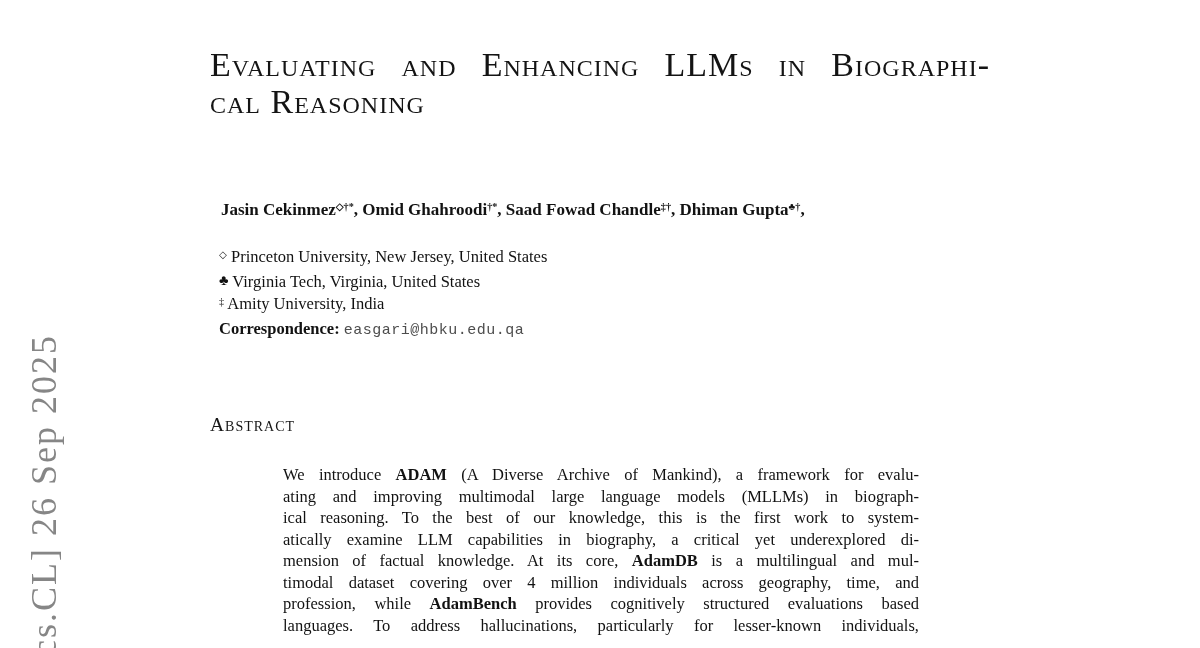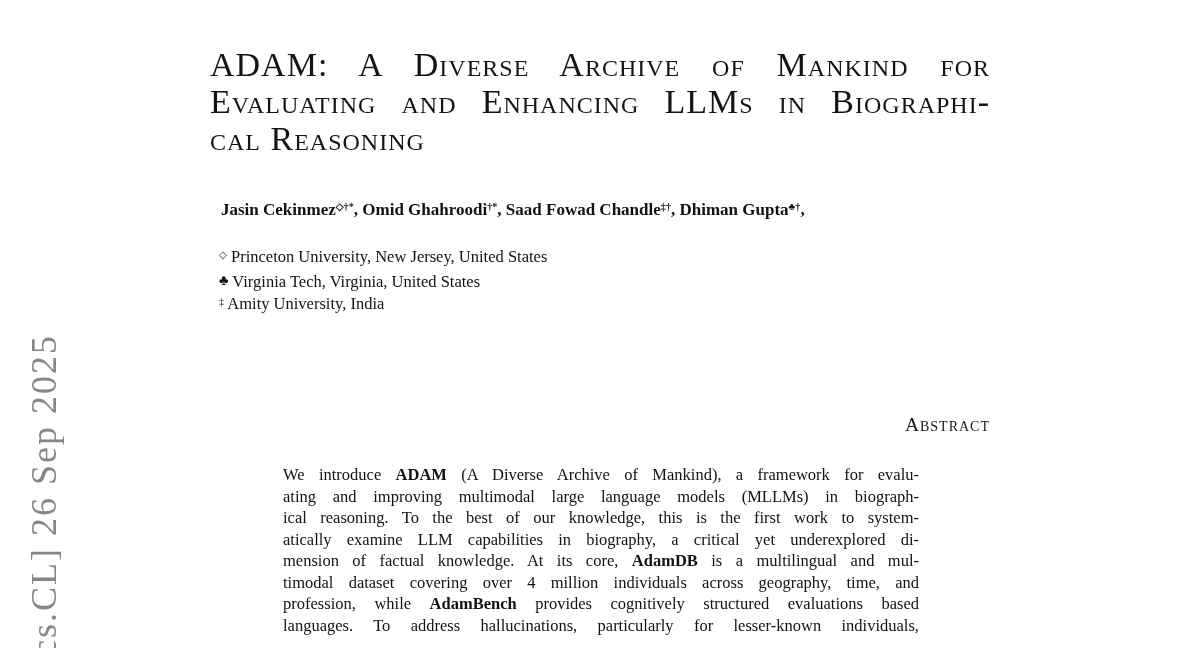--- a/index.html
+++ b/index.html
@@ -34,53 +34,56 @@
   }
   .affils sup.mark{font-size:62%;vertical-align:baseline;position:relative;top:-0.42em;}
   .affils sup.mark.big{font-size:88%;top:-0.10em;}
   .corr-label{font-weight:bold;}
   .email{
     font-family:"Liberation Mono",monospace;font-size:15px;
     color:#4d4d4d;letter-spacing:0.5px;
   }
   
   .abs-head{
-    position:absolute;left:210px;top:414px;width:780px;text-align:right;
+    position:absolute;left:210px;top:414px;width:780px;text-align:left;
     font-variant:small-caps;font-size:19.5px;letter-spacing:1px;color:#171717;
   }
   .abstract{
     position:absolute;left:283px;top:464px;width:636px;
     font-size:16.5px;line-height:21.5px;
   }
   .abs-line{text-align:justify;text-align-last:justify;}
   .b{font-weight:bold;}
 </style>
 </head>
 <body>
 
 <div class="page">
 
   <div class="watermark">cs.CL] 26 Sep 2025</div>
 
   <div class="title">
-    <div class="jl">ADAM: A Diverse Archive of Mankind for</div>
     <div class="jl">Evaluating and Enhancing LLMs in Biographi-</div>
     <div>cal Reasoning</div>
   </div>
 
   <div class="authors" id="authors">
       <div><span>Jasin Cekinmez</span><sup>◇†*</sup><span>, </span><span>Omid Ghahroodi</span><sup>†*</sup><span>, </span><span>Saad Fowad Chandle</span><sup>‡†</sup><span>, </span><span>Dhiman Gupta</span><sup>♣†</sup><span>,</span></div>
     </div>
 
   <div class="affils">
     <div id="affil-list">
         <div><sup class="mark">◇</sup><span> Princeton University, New Jersey, United States</span></div>
         <div><sup class="mark big">♣</sup><span> Virginia Tech, Virginia, United States</span></div>
         <div><sup class="mark">‡</sup><span> Amity University, India</span></div>
       </div>
+    <div>
+      <span class="corr-label">Correspondence:</span>
+      <span class="email">easgari@hbku.edu.qa</span>
+    </div>
   </div>
 
   <div class="abs-head">Abstract</div>
 
   <div class="abstract" id="abstract">
       <div class="abs-line"><span>We introduce </span><span class="b">ADAM</span><span> (A Diverse Archive of Mankind), a framework for evalu-</span></div>
       <div class="abs-line"><span>ating and improving multimodal large language models (MLLMs) in biograph-</span></div>
       <div class="abs-line"><span>ical reasoning. To the best of our knowledge, this is the first work to system-</span></div>
       <div class="abs-line"><span>atically examine LLM capabilities in biography, a critical yet underexplored di-</span></div>
       <div class="abs-line"><span>mension of factual knowledge. At its core, </span><span class="b">AdamDB</span><span> is a multilingual and mul-</span></div>

